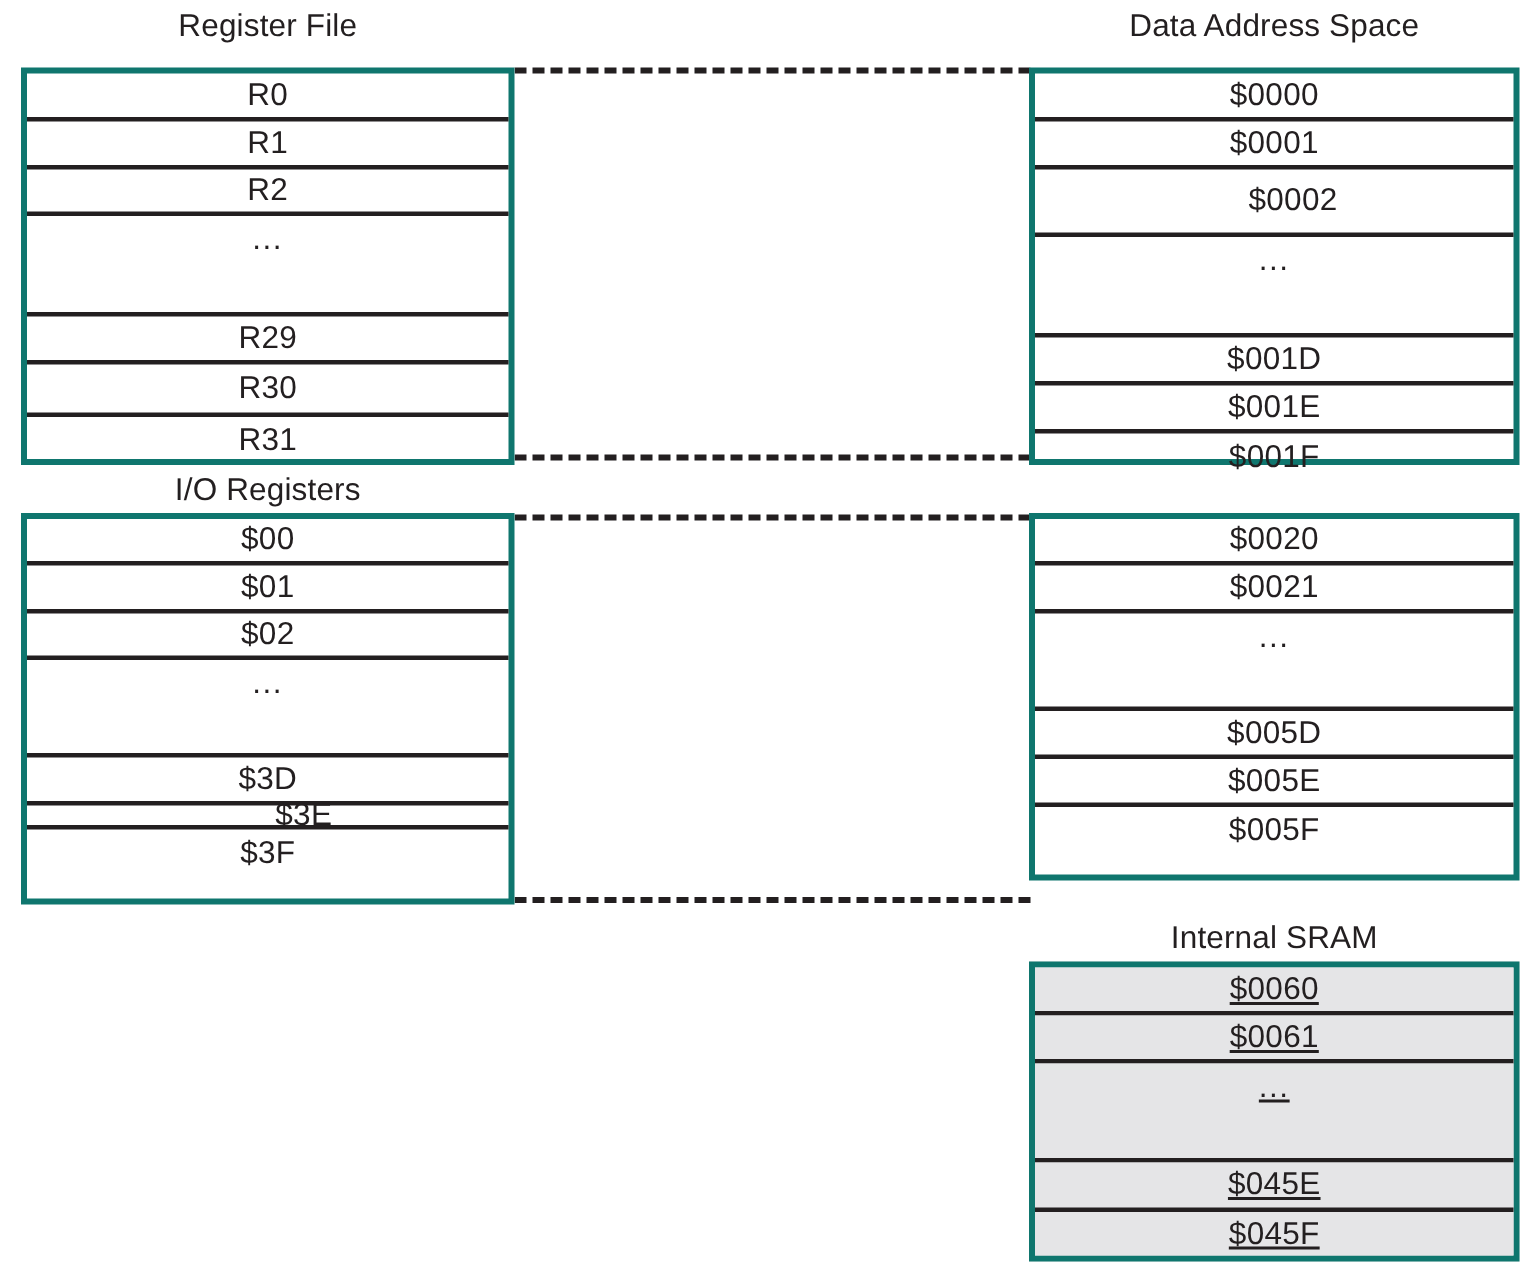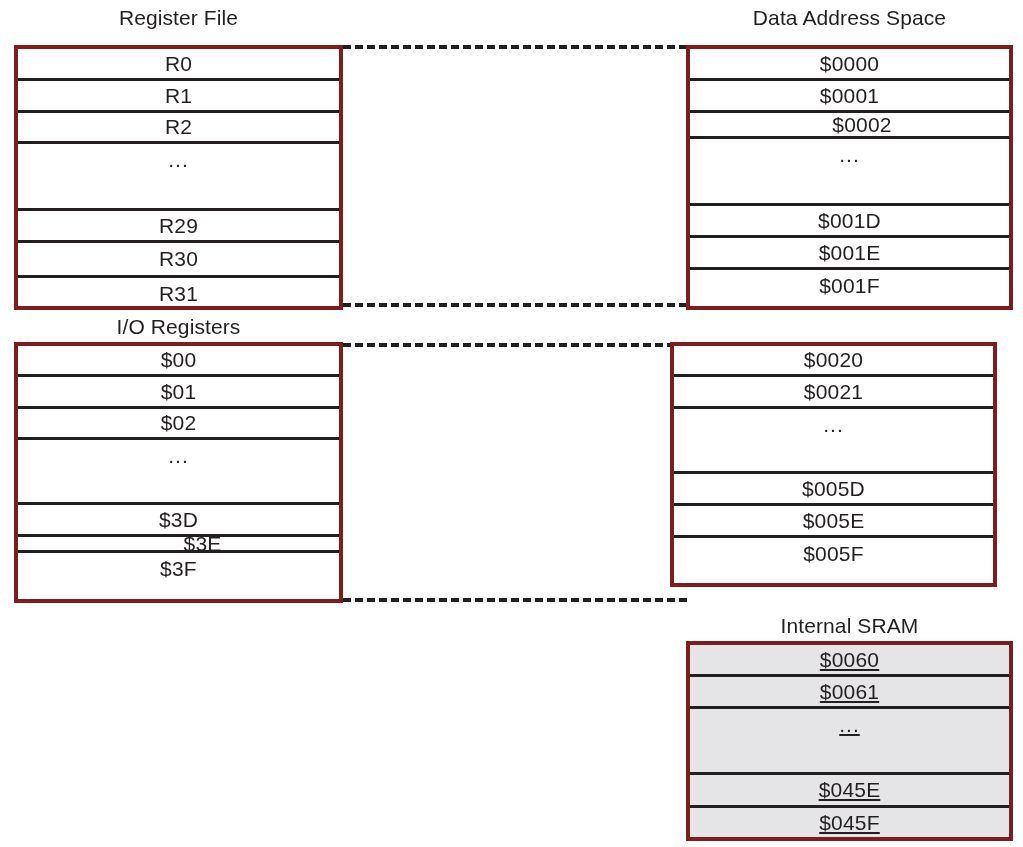--- a/index.html
+++ b/index.html
@@ -30,21 +30,21 @@
     line-height: 24px;
     color: #231f20;
     letter-spacing: 0.1px;
     white-space: nowrap;
   }
 
   
   .block {
     position: absolute;
     box-sizing: border-box;
-    border: 4px solid #7f1d1d;
+    border: 4px solid #0f766e;
     background: #ffffff;
   }
   .block .rows {
     position: absolute;
     left: 0; top: 0; right: 0; bottom: 0;
     display: flex;
     flex-direction: column;
   }
   .row {
     box-sizing: border-box;
@@ -111,21 +111,21 @@
       <div class="row" style="height:32px;">R29</div>
       <div class="row" style="height:35px;">R30</div>
       <div class="row" style="height:32px;">R31</div>
     </div>
   </div>
 
   <div class="block" style="left:686px; top:45px; width:327px; height:265px;">
     <div class="rows">
       <div class="row" style="height:32px;">$0000</div>
       <div class="row" style="height:32px;">$0001</div>
-      <div class="row" style="height:26px;padding-left:25px;">$0002</div>
+      <div class="row" style="height:45px;padding-left:25px;">$0002</div>
       <div class="row ellipsis" style="height:67px;">
         <span class="glyph">...</span>
       </div>
       <div class="row" style="height:32px;">$001D</div>
       <div class="row" style="height:32px;">$001E</div>
       <div class="row" style="height:32px;">$001F</div>
     </div>
   </div>
 
   <div class="block" style="left:14px; top:342px; width:329px; height:261px;">
@@ -135,21 +135,21 @@
       <div class="row" style="height:31px;">$02</div>
       <div class="row ellipsis" style="height:65px;">
         <span class="glyph">...</span>
       </div>
       <div class="row" style="height:32px;">$3D</div>
       <div class="row" style="height:16px;padding-left:48px;">$3E</div>
       <div class="row" style="height:31px;">$3F</div>
     </div>
   </div>
 
-  <div class="block" style="left:670px; top:342px; width:327px; height:245px;">
+  <div class="block" style="left:686px; top:342px; width:327px; height:245px;">
     <div class="rows">
       <div class="row" style="height:31px;">$0020</div>
       <div class="row" style="height:32px;">$0021</div>
       <div class="row ellipsis" style="height:65px;">
         <span class="glyph">...</span>
       </div>
       <div class="row" style="height:32px;">$005D</div>
       <div class="row" style="height:32px;">$005E</div>
       <div class="row" style="height:31px;">$005F</div>
     </div>

